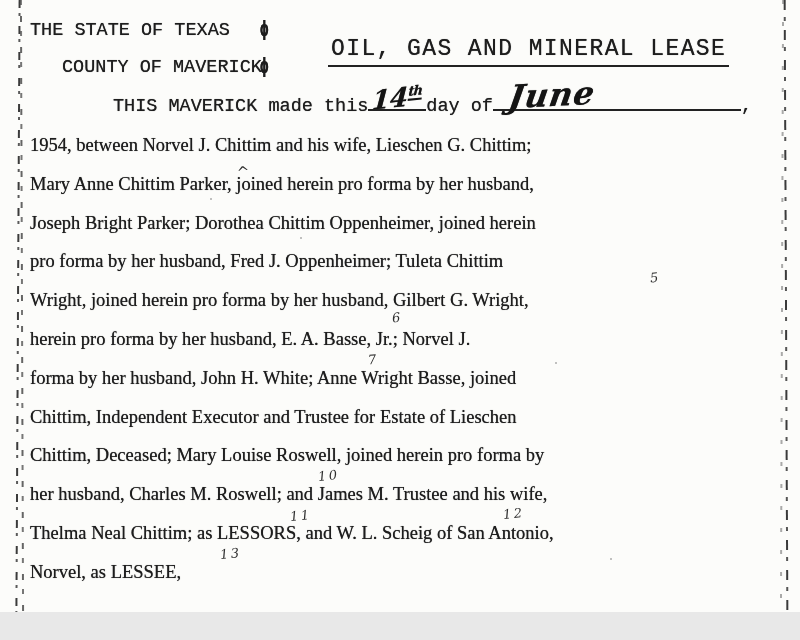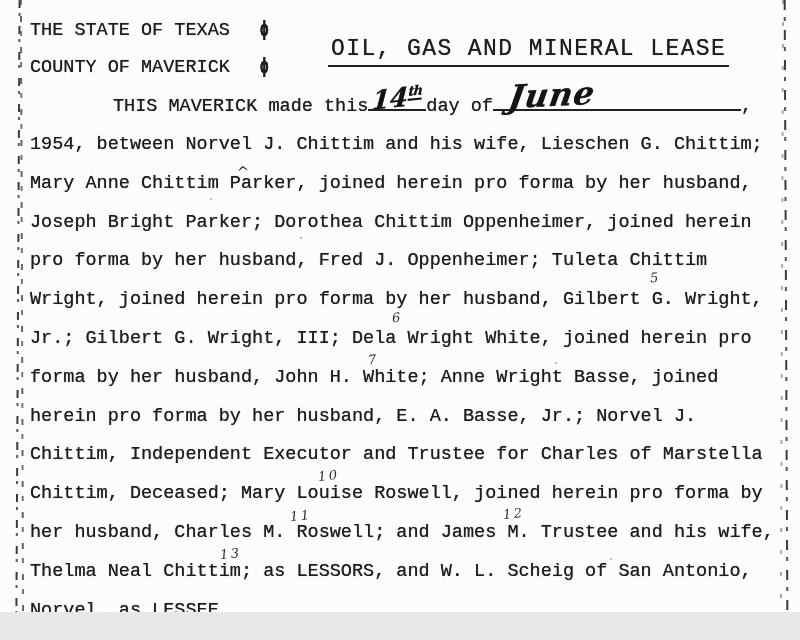--- a/index.html
+++ b/index.html
@@ -12,21 +12,21 @@
   .type{ text-shadow:0 0 0.7px #3c3c3c; }
   
   .edge{position:absolute;top:0;bottom:0;width:2px;pointer-events:none;}
   .edge-l1{left:17px;background:repeating-linear-gradient(to bottom,#3b3b3b 0 8px,transparent 8px 13px,#5a5a5a 13px 16px,transparent 16px 26px);transform:rotate(0.3deg);}
   .edge-l2{left:21px;background:repeating-linear-gradient(to bottom,#4a4a4a 0 5px,transparent 5px 16px,#333 16px 22px,transparent 22px 31px);opacity:.75;transform:rotate(-0.2deg);}
   .edge-r1{left:785px;background:repeating-linear-gradient(to bottom,#3b3b3b 0 10px,transparent 10px 17px,#555 17px 21px,transparent 21px 30px);transform:rotate(-0.25deg);}
   .edge-r2{left:781px;background:repeating-linear-gradient(to bottom,#666 0 4px,transparent 4px 22px);opacity:.55;transform:rotate(0.2deg);}
 
   .hdr-line{position:absolute;left:30px;font-size:18.5px;white-space:pre;}
   .hdr-state{top:20px;}
-  .hdr-county{top:57px;}
+  .hdr-county{top:57px;margin-left:32px;}
   .bracket{position:absolute;left:256px;font-family:"DejaVu Sans",sans-serif;font-size:21px;font-weight:bold;transform:scaleX(.55);}
   .bracket-1{top:17px;}
   .bracket-2{top:54px;}
 
   .title{
     position:absolute;left:328px;top:36px;font-size:23px;letter-spacing:1.4px;
     white-space:pre;border-bottom:2px solid #222;padding:0 3px 3px 3px;
   }
 
   .agreement{position:absolute;left:113px;top:93px;font-size:18.5px;white-space:pre;}
@@ -34,21 +34,21 @@
   .blank-day{width:58px;height:16px;}
   .blank-month{width:248px;height:16px;}
   .hand{
     font-family:"DejaVu Serif","Liberation Serif",serif;
     font-style:italic;font-weight:bold;color:#141414;white-space:pre;
   }
   .hand-day{position:absolute;left:4px;bottom:-4px;font-size:26px;transform:rotate(-6deg) skewX(-10deg);}
   .hand-day sup{font-size:13px;border-bottom:2px solid #141414;vertical-align:10px;letter-spacing:-1px;}
   .hand-month{position:absolute;left:16px;bottom:-5px;font-size:32px;transform:rotate(-3deg) skewX(-12deg);letter-spacing:1px;}
 
-  .body-text{position:absolute;left:30px;top:126px;width:766px;font-size:18.5px;line-height:38.8px;}
+  .body-text{position:absolute;left:30px;top:126px;width:766px;font-size:18.5px;line-height:38.8px;font-family:Liberation Serif, serif;}
   .body-text .bline{white-space:pre;}
 
   .mark{
     position:absolute;font-family:"DejaVu Serif","Liberation Serif",serif;
     font-style:italic;font-size:13px;color:#2e2e2e;transform:rotate(-6deg);
     letter-spacing:2.5px;white-space:pre;
   }
   .speck{position:absolute;background:#777;border-radius:50%;width:2px;height:2px;opacity:.6;}
 </style>
 </head>
@@ -69,24 +69,23 @@
   <div class="title type">OIL, GAS AND MINERAL LEASE</div>
 
   <div class="agreement type"><span>THIS MAVERICK made this</span><span class="blank blank-day"><span class="hand hand-day"><span>14</span><sup>th</sup></span></span><span>day of</span><span class="blank blank-month"><span class="hand hand-month">June</span></span><span>,</span></div>
 
   <div class="body-text type">
     <div class="bline">1954, between Norvel J. Chittim and his wife, Lieschen G. Chittim;</div>
     <div class="bline">Mary Anne Chittim Parker, joined herein pro forma by her husband,</div>
     <div class="bline">Joseph Bright Parker; Dorothea Chittim Oppenheimer, joined herein</div>
     <div class="bline">pro forma by her husband, Fred J. Oppenheimer; Tuleta Chittim</div>
     <div class="bline">Wright, joined herein pro forma by her husband, Gilbert G. Wright,</div>
-    <div class="bline">Jr.; Gilbert G. Wright, III; Dela Wright White, joined herein pro</div>
+    <div class="bline">herein pro forma by her husband, E. A. Basse, Jr.; Norvel J.</div>
     <div class="bline">forma by her husband, John H. White; Anne Wright Basse, joined</div>
-    <div class="bline">herein pro forma by her husband, E. A. Basse, Jr.; Norvel J.</div>
-    <div class="bline">Chittim, Independent Executor and Trustee for Charles of Marstella</div>
+    <div class="bline">Chittim, Independent Executor and Trustee for Estate of Lieschen</div>
     <div class="bline">Chittim, Deceased; Mary Louise Roswell, joined herein pro forma by</div>
     <div class="bline">her husband, Charles M. Roswell; and James M. Trustee and his wife,</div>
     <div class="bline">Thelma Neal Chittim; as LESSORS, and W. L. Scheig of San Antonio,</div>
     <div class="bline">Norvel, as LESSEE,</div>
   </div>
 
   <span class="mark" style="left:237px;top:163px;font-size:15px;">^</span>
   <span class="mark" style="left:650px;top:270px;">5</span>
   <span class="mark" style="left:392px;top:310px;">6</span>
   <span class="mark" style="left:368px;top:352px;">7</span>

